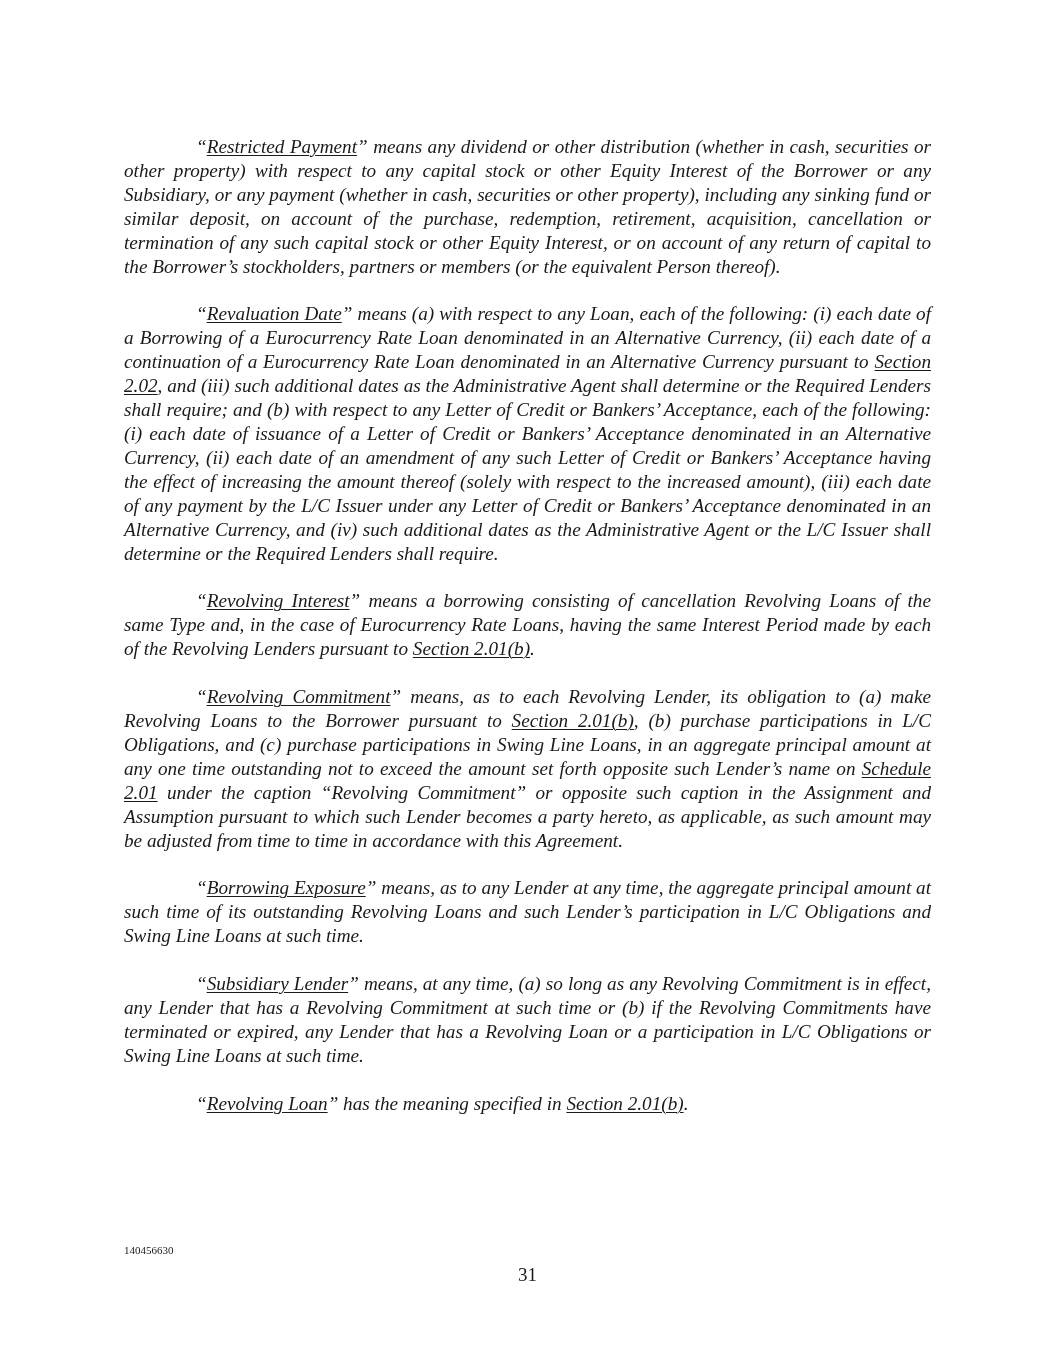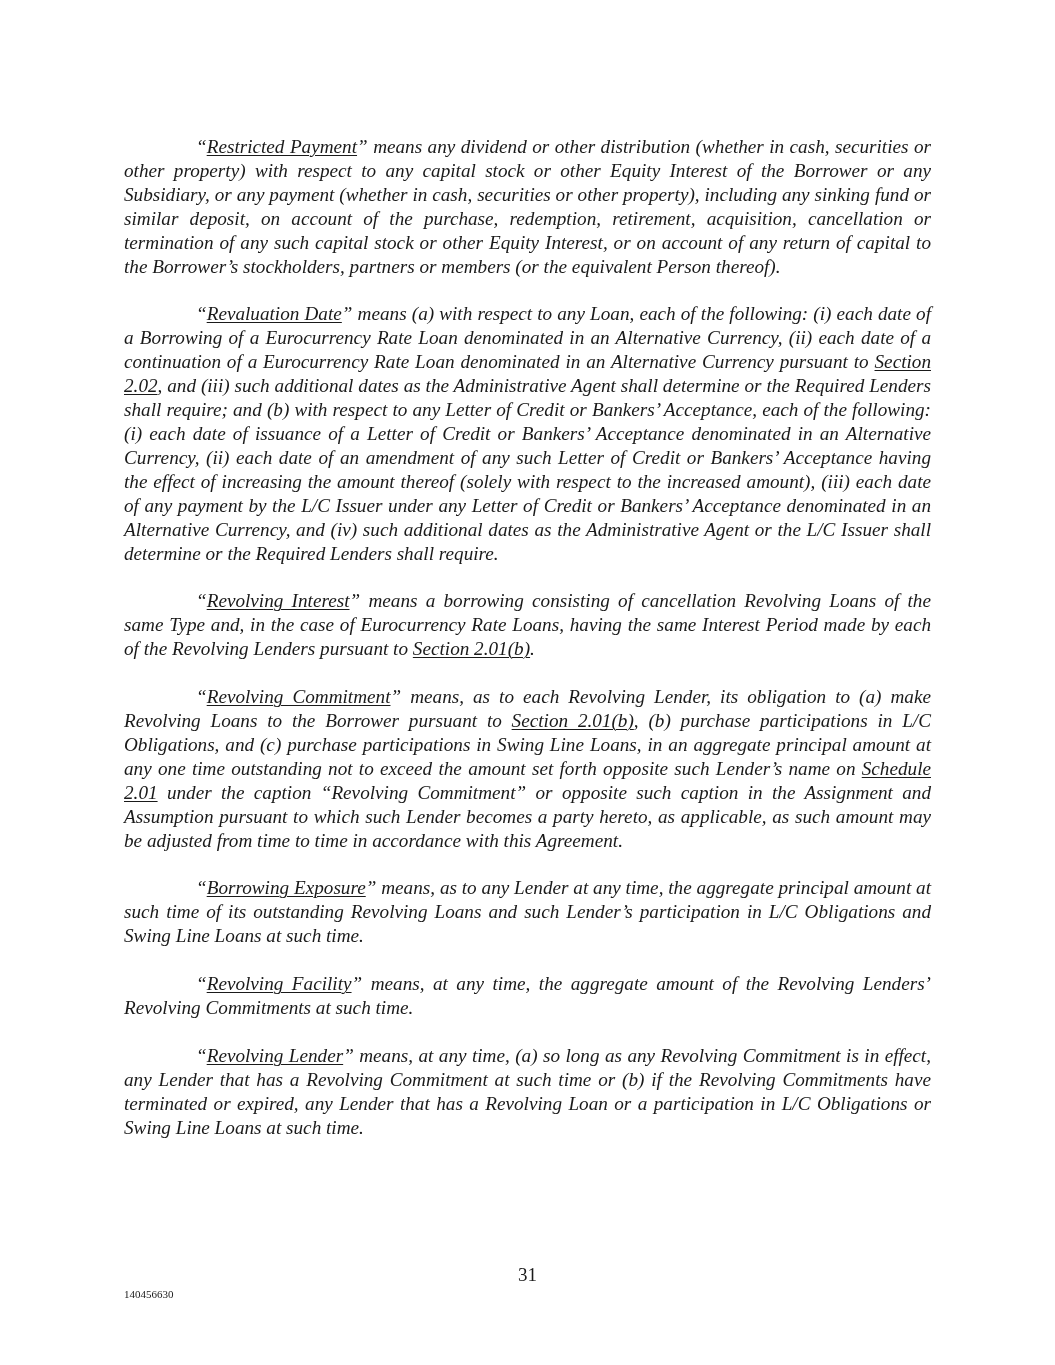--- a/index.html
+++ b/index.html
@@ -9,30 +9,30 @@
     font-family: "Liberation Serif", serif; font-size: 19.2px; line-height: 23.9px;
     color: #1a1a1a;
   }
   .para { text-align: justify; text-indent: 72px; margin: 0 0 24px 0; font-style: italic; }
   .u { text-decoration: underline; text-underline-offset: 2px; text-decoration-thickness: 1px; }
   .page-number {
     position: absolute; left: 0; width: 1055px; top: 1264px; text-align: center;
     font-family: "Liberation Serif", serif; font-size: 19px; color: #1a1a1a;
   }
   .doc-id {
-    position: absolute; left: 124px; top: 1288px;
+    position: absolute; left: 124px; top: 1244px;
     font-family: "Liberation Serif", serif; font-size: 11px; color: #1a1a1a;
   }
 </style>
 </head>
 <body>
 
 <div class="page" id="doc-body">
     <p class="para"><span>“</span><span class="u">Restricted Payment</span><span>” means any dividend or other distribution (whether in cash, securities or other property) with respect to any capital stock or other Equity Interest of the Borrower or any Subsidiary, or any payment (whether in cash, securities or other property), including any sinking fund or similar deposit, on account of the purchase, redemption, retirement, acquisition, cancellation or termination of any such capital stock or other Equity Interest, or on account of any return of capital to the Borrower’s stockholders, partners or members (or the equivalent Person thereof).</span></p>
     <p class="para"><span>“</span><span class="u">Revaluation Date</span><span>” means (a) with respect to any Loan, each of the following:  (i) each date of a Borrowing of a Eurocurrency Rate Loan denominated in an Alternative Currency, (ii) each date of a continuation of a Eurocurrency Rate Loan denominated in an Alternative Currency pursuant to </span><span class="u">Section 2.02</span><span>, and (iii) such additional dates as the Administrative Agent shall determine or the Required Lenders shall require; and (b) with respect to any Letter of Credit or Bankers’ Acceptance, each of the following:  (i) each date of issuance of a Letter of Credit or Bankers’ Acceptance denominated in an Alternative Currency, (ii) each date of an amendment of any such Letter of Credit or Bankers’ Acceptance having the effect of increasing the amount thereof (solely with respect to the increased amount), (iii) each date of any payment by the L/C Issuer under any Letter of Credit or Bankers’ Acceptance denominated in an Alternative Currency, and (iv) such additional dates as the Administrative Agent or the L/C Issuer shall determine or the Required Lenders shall require.</span></p>
     <p class="para"><span>“</span><span class="u">Revolving Interest</span><span>” means a borrowing consisting of cancellation Revolving Loans of the same Type and, in the case of Eurocurrency Rate Loans, having the same Interest Period made by each of the Revolving Lenders pursuant to </span><span class="u">Section 2.01(b)</span><span>.</span></p>
     <p class="para"><span>“</span><span class="u">Revolving Commitment</span><span>” means, as to each Revolving Lender, its obligation to (a) make Revolving Loans to the Borrower pursuant to </span><span class="u">Section 2.01(b)</span><span>, (b) purchase participations in L/C Obligations, and (c) purchase participations in Swing Line Loans, in an aggregate principal amount at any one time outstanding not to exceed the amount set forth opposite such Lender’s name on </span><span class="u">Schedule 2.01</span><span> under the caption “Revolving Commitment” or opposite such caption in the Assignment and Assumption pursuant to which such Lender becomes a party hereto, as applicable, as such amount may be adjusted from time to time in accordance with this Agreement.</span></p>
     <p class="para"><span>“</span><span class="u">Borrowing Exposure</span><span>” means, as to any Lender at any time, the aggregate principal amount at such time of its outstanding Revolving Loans and such Lender’s participation in L/C Obligations and Swing Line Loans at such time.</span></p>
-    <p class="para"><span>“</span><span class="u">Revolving Facility</span><span>” means, at any time, the aggregate amount of the Revolving Lenders’ Revolving Commitments at such time.</span></p>
-    <p class="para"><span>“</span><span class="u">Revolving Lender</span><span>” means, at any time, (a) so long as any Revolving Commitment is in effect, any Lender that has a Revolving Commitment at such time or (b) if the Revolving Commitments have terminated or expired, any Lender that has a Revolving Loan or a participation in L/C Obligations or Swing Line Loans at such time.</span></p>
+    <p class="para"><span>“</span><span class="u">Subsidiary Lender</span><span>” means, at any time, (a) so long as any Revolving Commitment is in effect, any Lender that has a Revolving Commitment at such time or (b) if the Revolving Commitments have terminated or expired, any Lender that has a Revolving Loan or a participation in L/C Obligations or Swing Line Loans at such time.</span></p>
+    <p class="para"><span>“</span><span class="u">Revolving Loan</span><span>” has the meaning specified in </span><span class="u">Section 2.01(b)</span><span>.</span></p>
   </div>
 <div class="page-number">31</div>
 <div class="doc-id">140456630</div>
 
 </body></html>

